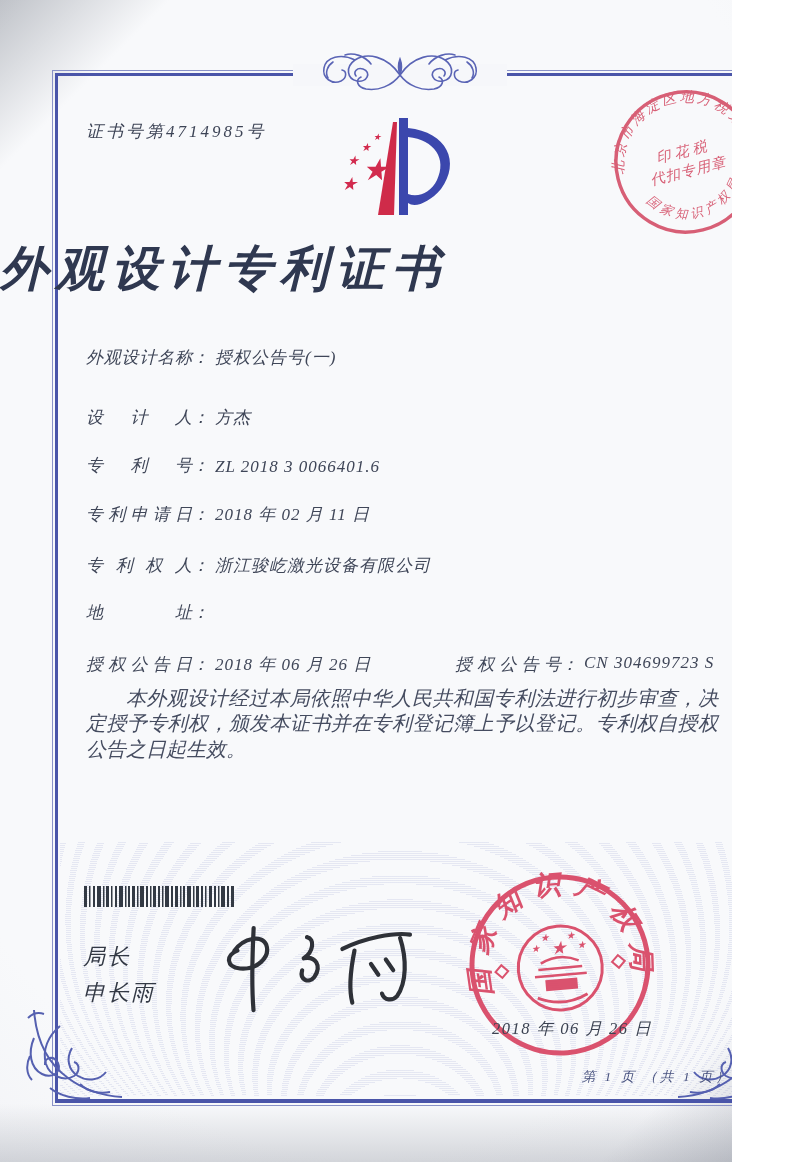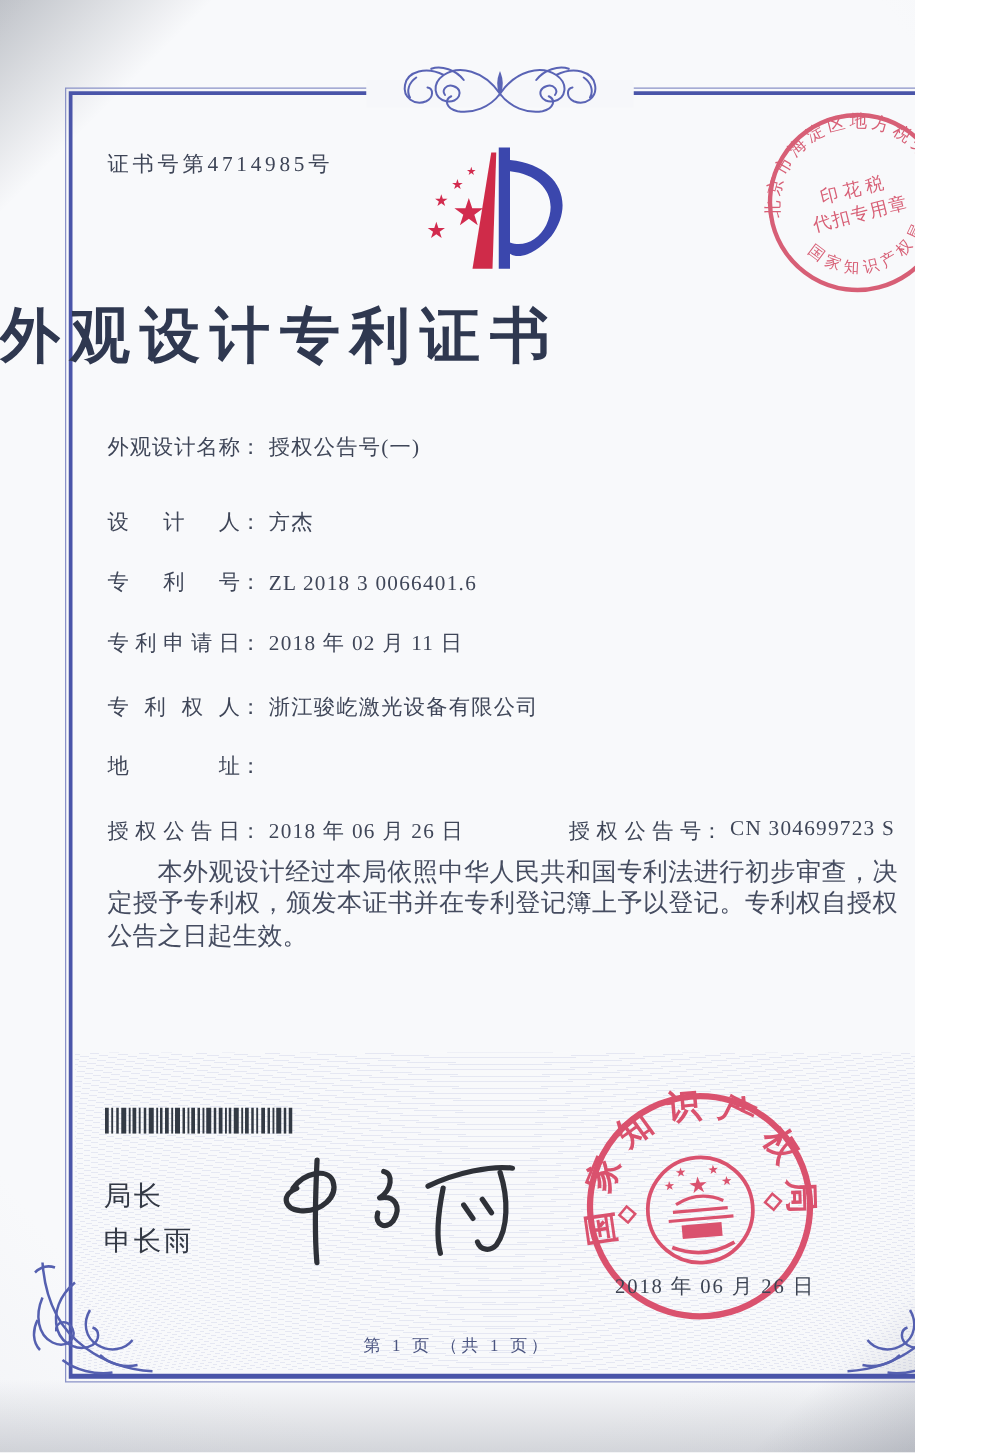--- a/index.html
+++ b/index.html
@@ -4,20 +4,21 @@
 <style>
   html,body{margin:0;padding:0;}
   body{font-family:"Liberation Serif","DejaVu Serif",serif;}
   .page{
     position:relative;width:732px;height:1162px;overflow:hidden;
     background:
       linear-gradient(135deg, rgba(108,114,126,.40) 0%, rgba(108,114,126,0) 9%),
       linear-gradient(315deg, rgba(120,125,138,.28) 0%, rgba(120,125,138,0) 7%),
       linear-gradient(0deg, rgba(125,130,142,.30) 0%, rgba(125,130,142,0) 5%),
       radial-gradient(135% 115% at 50% 42%, #f8f9fb 50%, #eff0f4 75%, #dcdee5 92%, #c9ccd4 100%);
+    font-style: italic;
   }
   .frame{position:absolute;left:52px;top:70px;width:694px;height:1034px;border:1px solid #8a92c7;}
   .frame-inner{position:absolute;inset:2px;border:3px solid #4a55a9;border-bottom-width:4px;}
   .guilloche{
     position:absolute;left:60px;top:842px;width:680px;height:254px;
     background:repeating-radial-gradient(140% 90% at 50% 140%, rgba(101,112,185,.13) 0 1.5px, transparent 1.5px 8px);
   }
   .cert-no{position:absolute;left:86px;top:120px;font-size:17px;letter-spacing:3px;color:#3d4456;}
   .logo{position:absolute;left:293px;top:102px;width:220px;height:135px;}
   .title{position:absolute;left:0;right:15px;top:237px;text-align:left;font-size:48px;font-weight:600;letter-spacing:8px;color:#2f3850;}
@@ -28,21 +29,21 @@
   .addr-value{width:520px;line-height:25px;letter-spacing:1px;}
   .grant2{position:absolute;left:369px;top:0;display:flex;}
   .paras{position:absolute;left:86px;top:686px;width:632px;font-size:20px;line-height:25.4px;color:#454c60;text-align:justify;}
   .paras p{margin:0;text-indent:2em;}
   .barcode{position:absolute;left:84px;top:886px;width:150px;height:21px;}
   .official{position:absolute;left:83px;font-size:22px;letter-spacing:2px;color:#333945;}
   .sig{position:absolute;left:195px;top:910px;width:235px;height:112px;transform:rotate(-2deg);}
   .tax-seal{position:absolute;left:610px;top:86px;width:152px;height:152px;transform:rotate(-14deg);opacity:.92;}
   .office-seal{position:absolute;left:465px;top:870px;width:190px;height:190px;transform:rotate(-5deg);opacity:.95;}
   .issue-date{position:absolute;left:492px;top:1018px;font-size:16.5px;letter-spacing:1.5px;color:#3c4352;}
-  .footer{position:absolute;left:0;right:0;top:1068px;text-align:center;font-size:13.5px;letter-spacing:3px;color:#4a5480;}
+  .footer{position:absolute;left:0;right:0;top:1068px;text-align:right;font-size:13.5px;letter-spacing:3px;color:#4a5480;}
   .deco-top{position:absolute;left:275px;top:44px;width:250px;height:58px;}
   .deco-corner{position:absolute;width:104px;height:104px;}
   .deco-bl{left:20px;top:1004px;}
   .deco-br{left:676px;top:1004px;transform:scaleX(-1);}
   svg text{font-family:"Liberation Serif","DejaVu Serif",serif;}
 </style>
 </head>
 <body>
 
 <div class="page">

